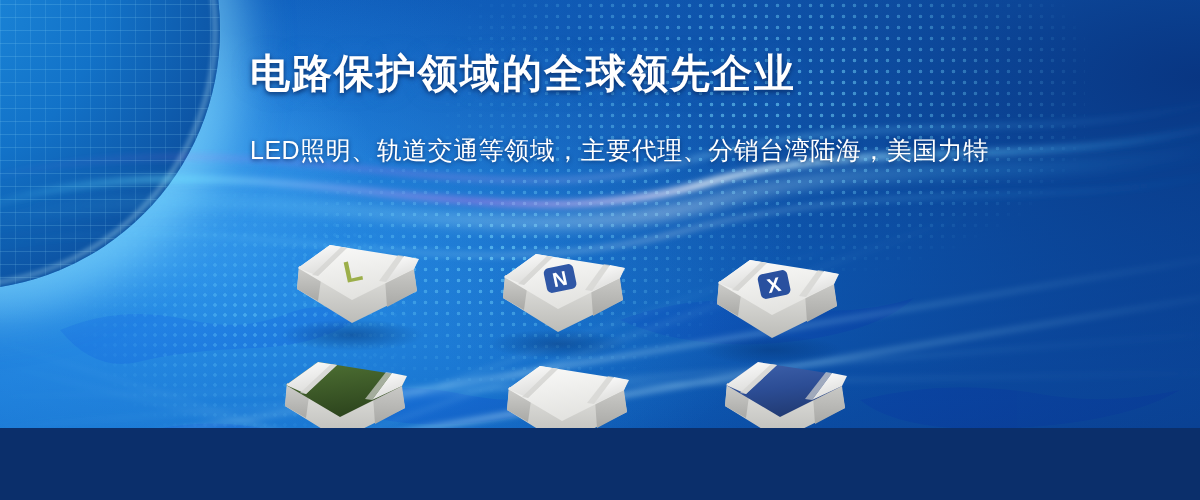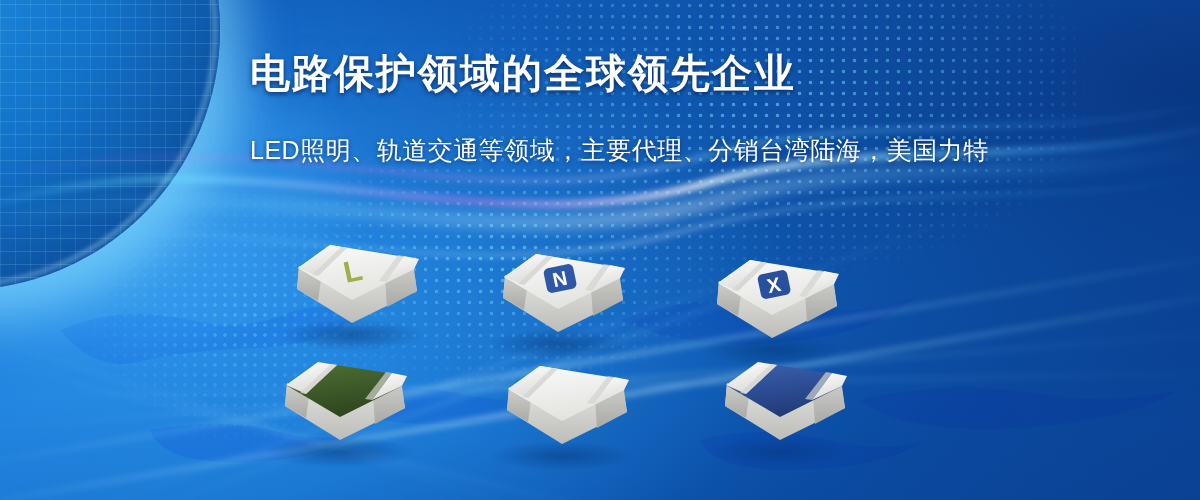--- a/index.html
+++ b/index.html
@@ -1,20 +1,20 @@
 <!DOCTYPE html>
 <html><head>
 <meta charset="utf-8">
 <style>
   html,body{margin:0;padding:0;background:#0b2f6b;}
   *{box-sizing:border-box;}
 
   .banner{
     position:relative;
-    width:1200px;height:500px;
+    width:1200px;height:428px;
     overflow:hidden;
     font-family:"Liberation Sans","DejaVu Sans",sans-serif;
     background:
       radial-gradient(ellipse 70% 90% at 2% 38%, rgba(150,215,255,.95) 0%, rgba(80,180,250,.55) 16%, rgba(30,120,220,0) 42%),
       radial-gradient(ellipse 90% 120% at 14% 62%, rgba(60,170,250,.55) 0%, rgba(20,110,210,0) 58%),
       radial-gradient(ellipse 110% 150% at 100% 18%, rgba(8,52,128,.96) 0%, rgba(10,60,140,.40) 45%, rgba(12,70,160,0) 72%),
       linear-gradient(160deg,#0e58b4 0%,#1268c8 22%,#1673d2 44%,#1068c6 64%,#0b4ea6 84%,#0a4396 100%);
   }
 
   

